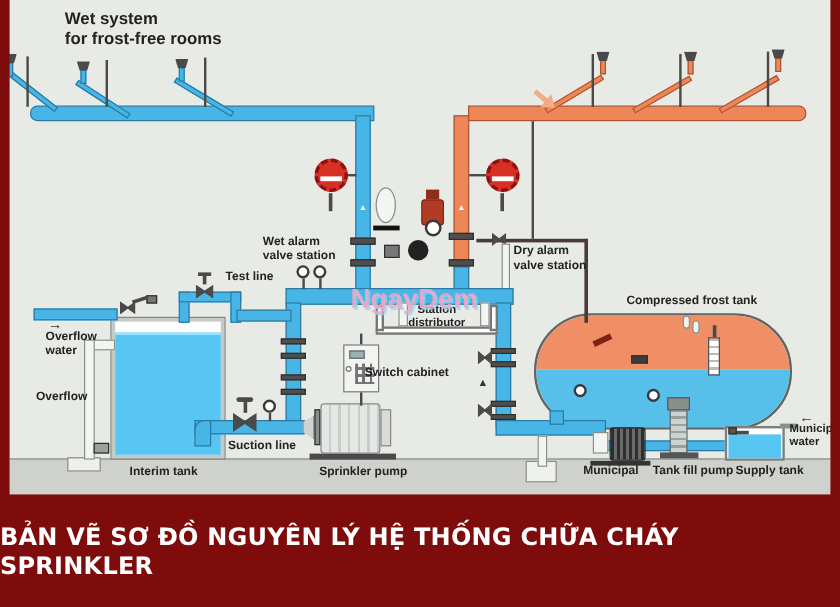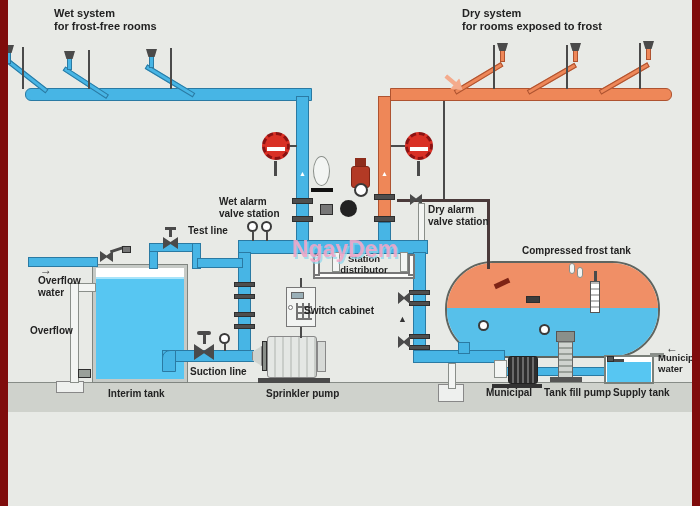--- a/index.html
+++ b/index.html
@@ -1,20 +1,20 @@
 <!DOCTYPE html>
 <html><head>
 <meta charset="utf-8">
 <style>
   html,body{margin:0;padding:0}
   body{font-family:"Liberation Sans","DejaVu Sans",sans-serif}
   #stage{position:relative;width:700px;height:506px;background:#e8eae6;overflow:hidden}
   .abs{position:absolute;box-sizing:border-box}
   .lbl{position:absolute;font-weight:700;color:#222;white-space:pre-line;line-height:1.18;box-sizing:border-box}
-  .s12{font-size:11px}
+  .s12{font-size:14px}
   .s10{font-size:10px}
   .s9{font-size:9.5px}
   .pw{background:#47b5e5;border:1px solid #2a7aa3}      
   .pd{background:#ee8758;border:1px solid #ae5330}      
   .pwh{background:#f3f5f3;border:1px solid #8a8f8a}     
   .fl{background:#4e4e4e;border:1px solid #2e2e2e}      
   .gauge{background:#fff;border:2px solid #3a3a3a;border-radius:50%}
   .bowtie{background:#4a4a4a;clip-path:polygon(0 0,50% 42%,100% 0,100% 100%,50% 58%,0 100%)}
   .rod{background:#4a4a4a}
   .bell{background:#d93025;border:3px dashed #8c1212;border-radius:50%}
@@ -198,22 +198,20 @@
   <div class="abs" style="left:607px;top:362px;width:44px;height:20px;background:#57c6f2"></div>
   <div class="abs rod" style="left:610px;top:359px;width:14px;height:3px"></div>
   <div class="abs fl" style="left:607px;top:356px;width:7px;height:6px;background:#555"></div>
   <div class="abs" style="left:650px;top:353px;width:14px;height:4px;background:#8a8f8a"></div>
 
   <div class="arrow" style="left:40px;top:263px;font-size:12px">→</div>
   <div class="arrow" style="left:666px;top:341px;font-size:12px">←</div>
 
   <div class="lbl s12" style="left:54px;top:7px">Wet system
 for frost-free rooms</div>
-  <div class="lbl s12" style="left:462px;top:7px">Dry system
-for rooms exposed to frost</div>
   <div class="lbl s10" style="left:219px;top:196px">Wet alarm
 valve station</div>
   <div class="lbl s10" style="left:428px;top:204px">Dry alarm
 valve station</div>
   <div class="lbl s10" style="left:188px;top:225px">Test line</div>
   <div class="lbl s10" style="left:38px;top:275px">Overflow
 water</div>
   <div class="lbl s10" style="left:30px;top:325px">Overflow</div>
   <div class="lbl s9" style="left:313px;top:253px;width:102px;text-align:center;z-index:30">Station
 distributor</div>
@@ -225,14 +223,17 @@
   <div class="lbl s10" style="left:486px;top:387px;z-index:30">Municipal</div>
   <div class="lbl s10" style="left:544px;top:387px;z-index:30">Tank fill pump</div>
   <div class="lbl s10" style="left:613px;top:387px;z-index:30">Supply tank</div>
   <div class="lbl s9" style="left:658px;top:352px">Municipal
 water</div>
 
   <div id="watermark">NgayDem</div>
 
   <div class="sideborder" style="left:0"></div>
   <div class="sideborder" style="left:692px"></div>
+  <div id="banner">
+    <div>BẢN VẼ SƠ ĐỒ NGUYÊN LÝ HỆ THỐNG CHỮA CHÁY SPRINKLER</div>
+  </div>
 
 </div>
 
 </body></html>

